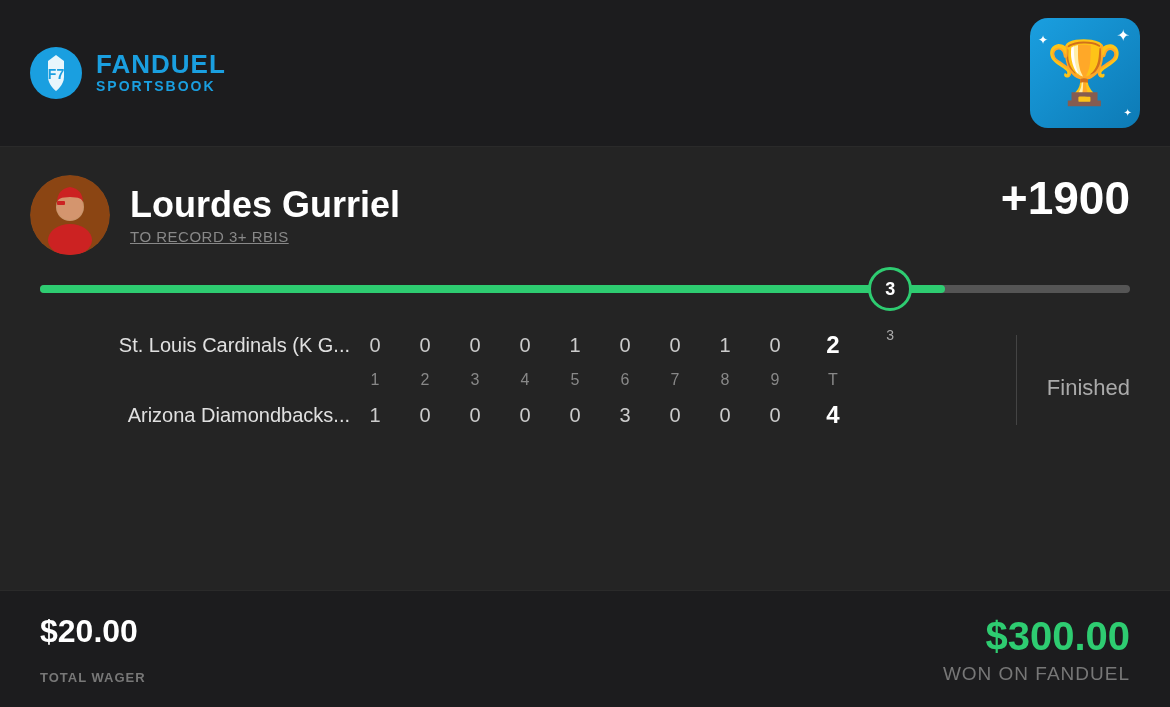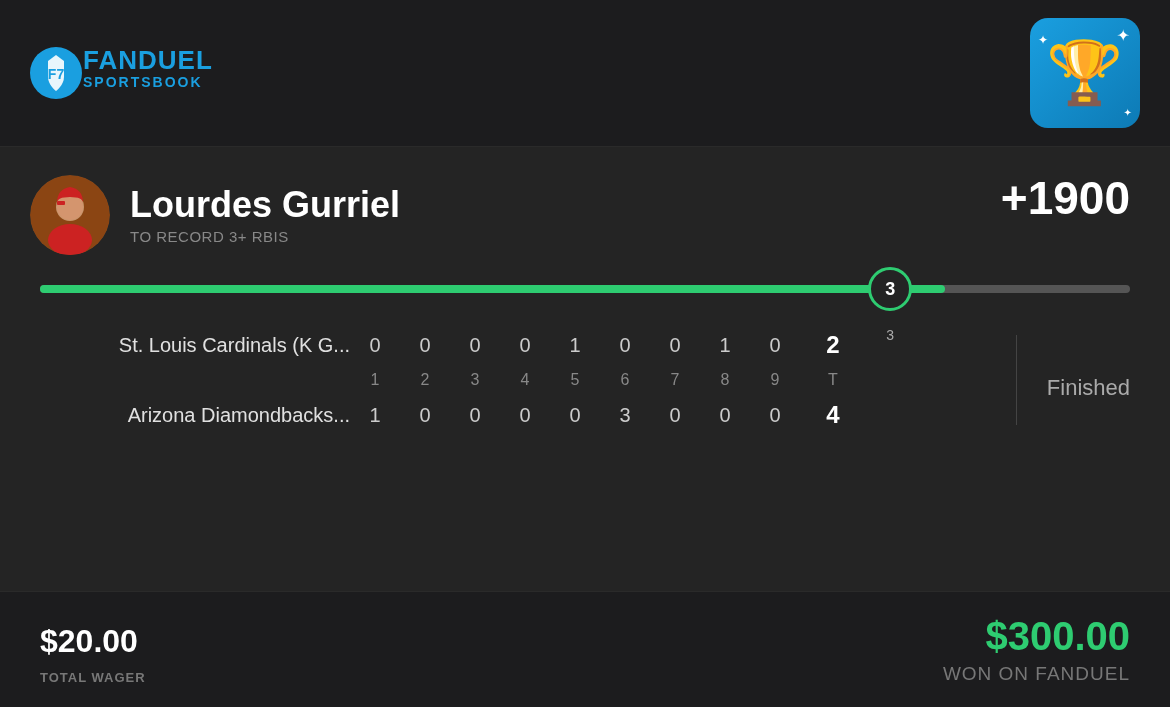--- a/index.html
+++ b/index.html
@@ -19,21 +19,22 @@
       background: #1c1c1e;
       padding: 18px 30px;
       display: flex;
       align-items: center;
       justify-content: space-between;
       border-bottom: 1px solid #2a2a2a;
     }
 
     .logo-section {
       display: flex;
-      gap: 1px;
+      align-items: center;
+      gap: 14px;
     }
 
     .logo-icon {
       width: 52px;
       height: 52px;
     }
 
     .logo-text {
       display: flex;
       flex-direction: column;
@@ -129,20 +130,21 @@
       font-weight: 700;
       line-height: 1.1;
     }
 
     .player-bet-label {
       color: #888;
       font-size: 15px;
       font-weight: 500;
       letter-spacing: 0.5px;
       text-transform: uppercase;
+      text-decoration: underline;
     }
 
     .odds-value {
       color: #ffffff;
       font-size: 46px;
       font-weight: 800;
       line-height: 1;
     }
 
     
@@ -287,21 +289,21 @@
       display: flex;
       align-items: flex-end;
       justify-content: space-between;
       margin-top: auto;
       border-top: 1px solid #2a2a2a;
     }
 
     .wager-section {
       display: flex;
       flex-direction: column;
-      gap: 10px;
+      gap: 20px;
     }
 
     .wager-amount {
       color: #ffffff;
       font-size: 32px;
       font-weight: 600;
     }
 
     .wager-label {
       color: #777;

